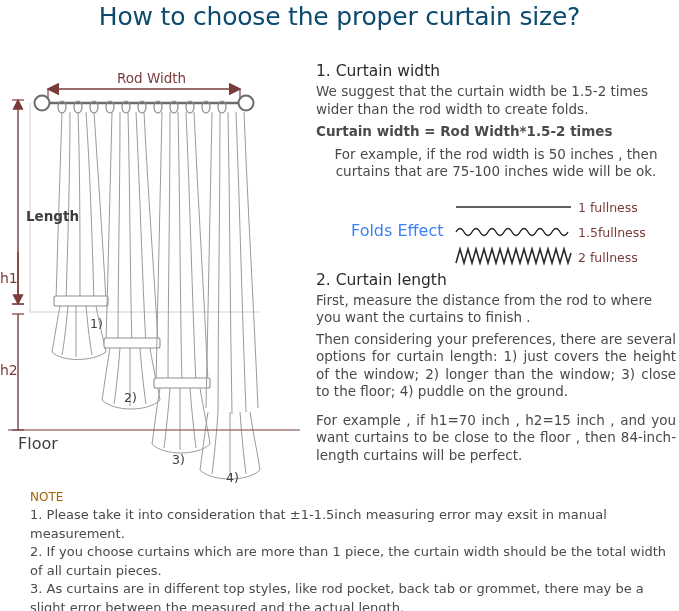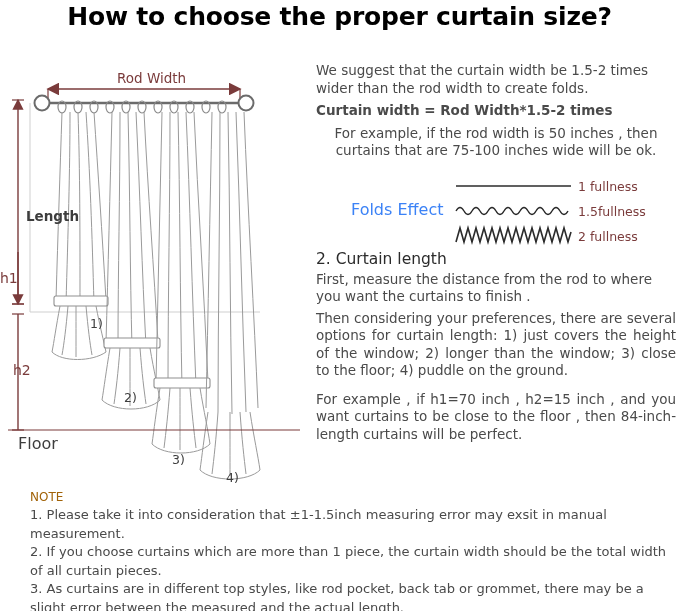--- a/index.html
+++ b/index.html
@@ -20,22 +20,22 @@
     width: 679px;
     height: 611px;
   }
   .title {
     position: absolute;
     left: 0;
     top: 2px;
     width: 679px;
     text-align: center;
     font-size: 25px;
-    font-weight: bold;
-    color: #000000;
+    font-weight: normal;
+    color: #0c4a6e;
     letter-spacing: -0.2px;
   }
   .diagram {
     position: absolute;
     left: 0;
     top: 52px;
     width: 310px;
     height: 440px;
   }
   .right-col {
@@ -223,32 +223,33 @@
       <line x1="18" y1="262" x2="18" y2="378" stroke="#7a3b3b" stroke-width="1.4"></line>
       <line x1="12" y1="262" x2="24" y2="262" stroke="#7a3b3b" stroke-width="1.2"></line>
       <line x1="12" y1="378" x2="24" y2="378" stroke="#7a3b3b" stroke-width="1.2"></line>
 
       <line x1="8" y1="378" x2="300" y2="378" stroke="#7a3b3b" stroke-width="1.2"></line>
     </svg>
 
     <div style="position:absolute;left:117px;top:18px;font-size:13.5px;color:#7a3b3b;">Rod Width</div>
     <div style="position:absolute;left:26px;top:156px;font-size:13.5px;color:#3d3d3d;font-weight:bold;">Length</div>
     <div style="position:absolute;left:0px;top:218px;font-size:14px;color:#7a3b3b;">h1</div>
-    <div style="position:absolute;left:0px;top:310px;font-size:14px;color:#7a3b3b;padding-left:13px;">h2</div>
+    <div style="position:absolute;left:0px;top:310px;font-size:14px;color:#7a3b3b;">h2</div>
     <div style="position:absolute;left:18px;top:382px;font-size:16px;color:#3d3d3d;">Floor</div>
 
     <div style="position:absolute;left:90px;top:264px;font-size:12.5px;color:#3d3d3d;">1)</div>
     <div style="position:absolute;left:124px;top:338px;font-size:12.5px;color:#3d3d3d;">2)</div>
     <div style="position:absolute;left:172px;top:400px;font-size:12.5px;color:#3d3d3d;">3)</div>
     <div style="position:absolute;left:226px;top:418px;font-size:12.5px;color:#3d3d3d;">4)</div>
   </div>
 
   <div class="right-col">
 
     <div>
+      <div class="sec-head">1. Curtain width</div>
       <div class="para">We suggest that the curtain width be 1.5-2 times wider than the rod width to create folds.</div>
       <div class="para" style="margin-top:5px;font-weight:bold;">Curtain width = Rod Width*1.5-2 times</div>
       <div class="para" style="margin-top:5px;text-align:center;">For example, if the rod width is 50 inches , then curtains that are 75-100 inches wide will be ok.</div>
     </div>
 
     <div class="folds-block">
       <div class="folds-label">Folds Effect</div>
       <svg width="360" height="74" viewBox="0 0 360 74">
 
         <line x1="140" y1="14" x2="255" y2="14" stroke="#2b2b2b" stroke-width="1.4"></line>

